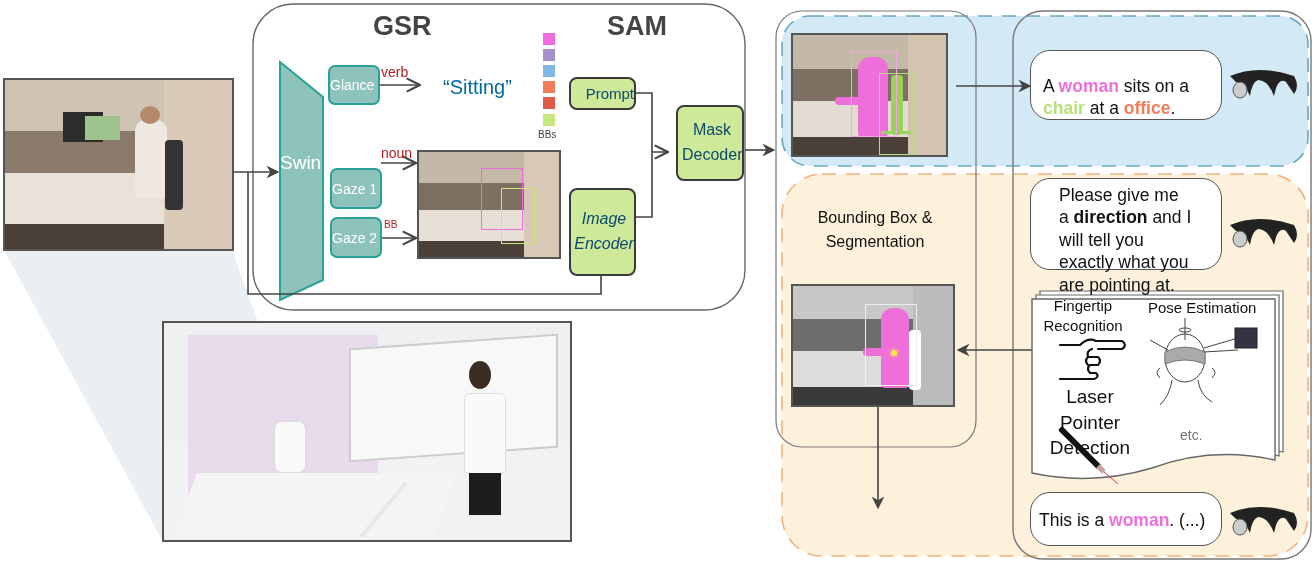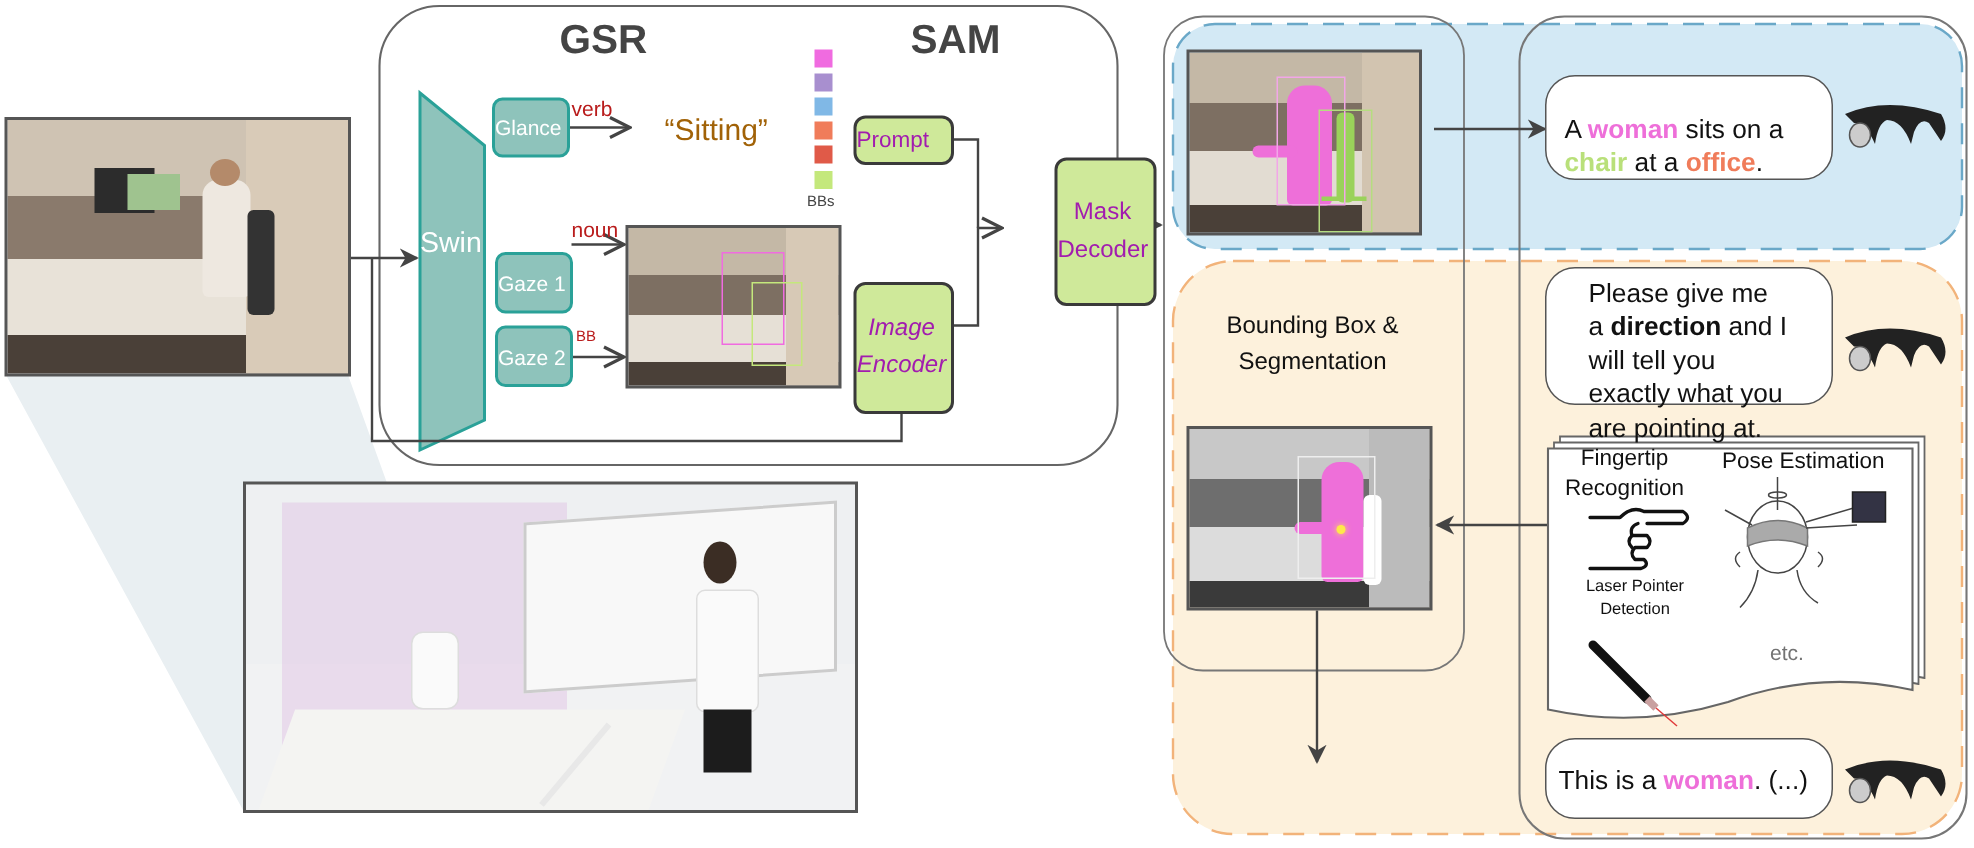--- a/index.html
+++ b/index.html
@@ -3,21 +3,21 @@
 <meta charset="utf-8">
 <style>
   html, body { margin: 0; padding: 0; background: #ffffff; }
   body { width: 1316px; height: 565px; position: relative; overflow: hidden;
          font-family: "Liberation Sans", sans-serif; color: #222; }
   .abs { position: absolute; }
   .photo { position: absolute; border: 2px solid #555; box-sizing: border-box; overflow: hidden; }
   .teal-box { position: absolute; background: #8ec3bb; border: 2px solid #2aa198; border-radius: 7px;
               color: #fff; font-size: 14px; display: flex; align-items: center; justify-content: flex-start; box-sizing: border-box; }
   .green-box { position: absolute; background: #cfe99a; border: 2px solid #3a3a3a; border-radius: 8px;
-               color: #a21caf; font-size: 16px; display: flex; align-items: center; justify-content: flex-start;
+               color: #0c4a6e; font-size: 16px; display: flex; align-items: center; justify-content: flex-end;
                text-align: center; line-height: 1.55; box-sizing: border-box; }
   .bubble { position: absolute; background: #fff; border: 1.5px solid #555; border-radius: 20px;
             font-size: 17.5px; color: #111; box-sizing: border-box; padding: 8px 12px; line-height: 1.28; }
   .glasses { position: absolute; width: 72px; height: 40px; }
   .lbl { position: absolute; font-size: 14px; color: #b91c1c; white-space: nowrap; }
   .swatch { position: absolute; left: 543px; width: 12px; height: 12px; }
 </style>
 </head>
 <body>
 
@@ -122,21 +122,21 @@
 <div class="teal-box" style="left:330px;top:143px;width:52px;height:41px;margin-top:25px;">
   <span>Gaze 1</span>
 </div>
 <div class="teal-box" style="left:330px;top:217px;width:52px;height:41px;">
   <span>Gaze 2</span>
 </div>
 
 <div class="lbl" style="left:381px;top:64px;">verb</div>
 <div class="lbl" style="left:381px;top:145px;">noun</div>
 <div class="lbl" style="left:384px;top:219px;font-size:10px;">BB</div>
-<div class="abs" style="left:443px;top:76px;font-size:20px;color:#a16207;">“Sitting”</div>
+<div class="abs" style="left:443px;top:76px;font-size:20px;color:#0369a1;">“Sitting”</div>
 
 <div>
   <div class="swatch" style="top:33px;background:#f06be0;"></div>
   <div class="swatch" style="top:49px;background:#a88fcf;"></div>
   <div class="swatch" style="top:65px;background:#80b8e6;"></div>
   <div class="swatch" style="top:81px;background:#f07c5a;"></div>
   <div class="swatch" style="top:97px;background:#e05a48;"></div>
   <div class="swatch" style="top:114px;background:#c4e87c;"></div>
   <div class="abs" style="left:538px;top:129px;font-size:10px;color:#444;">BBs</div>
 </div>
@@ -148,21 +148,21 @@
   <div class="abs" style="left:62px;top:16px;width:40px;height:60px;border:1.5px solid #f06be0;"></div>
   <div class="abs" style="left:82px;top:36px;width:32px;height:54px;border:1.5px solid #c4e87c;"></div>
 </div>
 
 <div class="green-box" style="left:569px;top:77px;width:67px;height:33px;font-size:15px;">
   <span>Prompt</span>
 </div>
 <div class="green-box" style="left:569px;top:188px;width:67px;height:88px;font-style:italic;">
   <span style="width:60px;">Image Encoder</span>
 </div>
-<div class="green-box" style="left:703px;top:105px;width:68px;height:99px;">
+<div class="green-box" style="left:676px;top:105px;width:68px;height:76px;">
   <span style="width:60px;">Mask Decoder</span>
 </div>
 
 <div class="photo" style="left:791px;top:33px;width:157px;height:124px;
      background:
        linear-gradient(90deg, rgba(0,0,0,0) 0 75%, #d2c4b0 75% 100%),
        linear-gradient(180deg, #c4b8a6 0 28%, #7d6f62 28% 55%, #e2dcd2 55% 85%, #4a4038 85% 100%);">
   <div class="abs" style="left:65px;top:22px;width:30px;height:80px;background:#ee6fd9;border-radius:12px 12px 4px 4px;"></div>
   <div class="abs" style="left:42px;top:62px;width:30px;height:8px;background:#ee6fd9;border-radius:4px;"></div>
   <div class="abs" style="left:98px;top:40px;width:12px;height:60px;background:#9ad25a;border-radius:4px;"></div>
@@ -187,21 +187,21 @@
        linear-gradient(180deg, #c8c8c8 0 28%, #6e6e6e 28% 55%, #dcdcdc 55% 85%, #3a3a3a 85% 100%);">
   <div class="abs" style="left:88px;top:22px;width:28px;height:80px;background:#ee6fd9;border-radius:12px 12px 4px 4px;"></div>
   <div class="abs" style="left:70px;top:62px;width:28px;height:8px;background:#ee6fd9;border-radius:4px;"></div>
   <div class="abs" style="left:98px;top:64px;width:6px;height:6px;background:#ffe84a;border-radius:50%;box-shadow:0 0 4px #ffe84a;"></div>
   <div class="abs" style="left:116px;top:44px;width:12px;height:60px;background:#fff;border-radius:4px;"></div>
   <div class="abs" style="left:72px;top:18px;width:50px;height:80px;border:1px solid #eee;"></div>
 </div>
 
 <div class="abs" style="left:1040px;top:296px;width:86px;font-size:15px;text-align:center;line-height:1.3;color:#111;">Fingertip Recognition</div>
 <div class="abs" style="left:1148px;top:299px;font-size:15px;color:#111;white-space:nowrap;">Pose Estimation</div>
-<div class="abs" style="left:1038px;top:384px;width:104px;font-size:11px;text-align:center;line-height:1.35;color:#111;">Laser Pointer Detection</div>
+<div class="abs" style="left:1038px;top:384px;width:104px;font-size:19px;text-align:center;line-height:1.35;color:#111;">Laser Pointer Detection</div>
 <div class="abs" style="left:1180px;top:427px;font-size:14px;color:#737373;">etc.</div>
 
 <div class="bubble" style="left:1030px;top:492px;width:192px;height:54px;padding:16px 8px;">
   <span>This is a </span><b style="color:#ee6fd9;">woman</b><span>. (...)</span>
 </div>
 
 <svg class="glasses" style="left:1228px;top:66px;" viewBox="0 0 72 40">
   <path d="M2,10 Q30,-2 66,10 Q72,20 66,28 Q62,22 58,16 Q52,12 48,22 L46,30 Q40,14 30,14 Q24,16 22,30 Q16,16 8,16 Z" fill="#222"></path>
   <ellipse cx="12" cy="24" rx="7" ry="8" fill="#ccc" stroke="#555"></ellipse>
 </svg>

